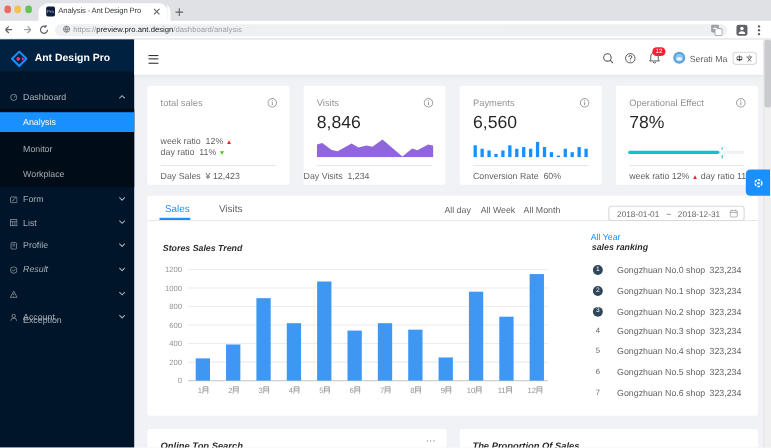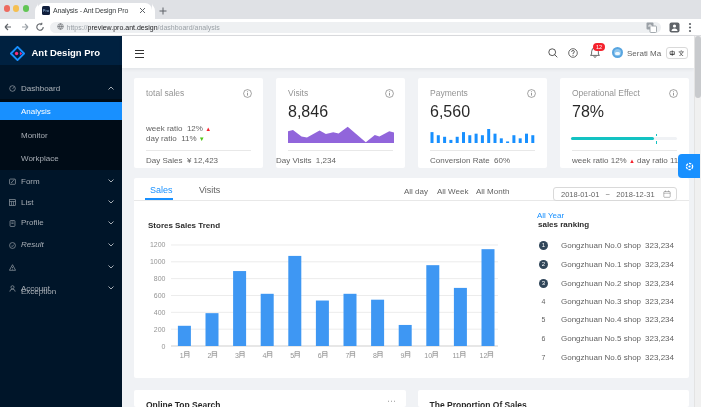--- a/index.html
+++ b/index.html
@@ -34,21 +34,21 @@
 .divider{height:1px;background:#e8e8e8;}
 .up{color:#f5222d;font-size:6px;}
 .down{color:#52c41a;font-size:6px;}
 
 .tabtxt{font-size:9px;text-align:center;}
 .rangetxt{font-size:8px;color:rgba(0,0,0,.65);}
 .datebox{border:1px solid #d9d9d9;border-radius:3px;background:#fff;}
 .rkrow{font-size:8px;color:rgba(0,0,0,.65);}
 .rkb{width:9px;height:9px;border-radius:50%;background:#314659;color:#fff;font-size:6px;text-align:center;line-height:9px;}
 .rkn{width:9px;height:9px;font-size:7px;text-align:center;line-height:9px;color:rgba(0,0,0,.65);}
-.bold{font-weight:bold;color:rgba(0,0,0,.85);}
+.bold{font-weight:bold;color:rgba(0,0,0,.85);font-style:italic;}
 
 .sbtrack{left:694px;top:36px;width:7px;height:371px;background:#f0f0f0;border-left:1px solid #e3e3e3;}
 .sbthumb{left:695px;top:36px;width:6px;height:62px;background:#c8cacd;border-radius:3px;}
 .gearbtn{left:678px;top:154px;width:22px;height:23.5px;background:#1890ff;border-radius:4px 0 0 4px;}
 </style></head>
 <body>
 <div class="page">
 
 <div class="abs tabstrip"></div>
 <div class="abs dot" style="left:3.5px;background:#ed6a5f;"></div>

